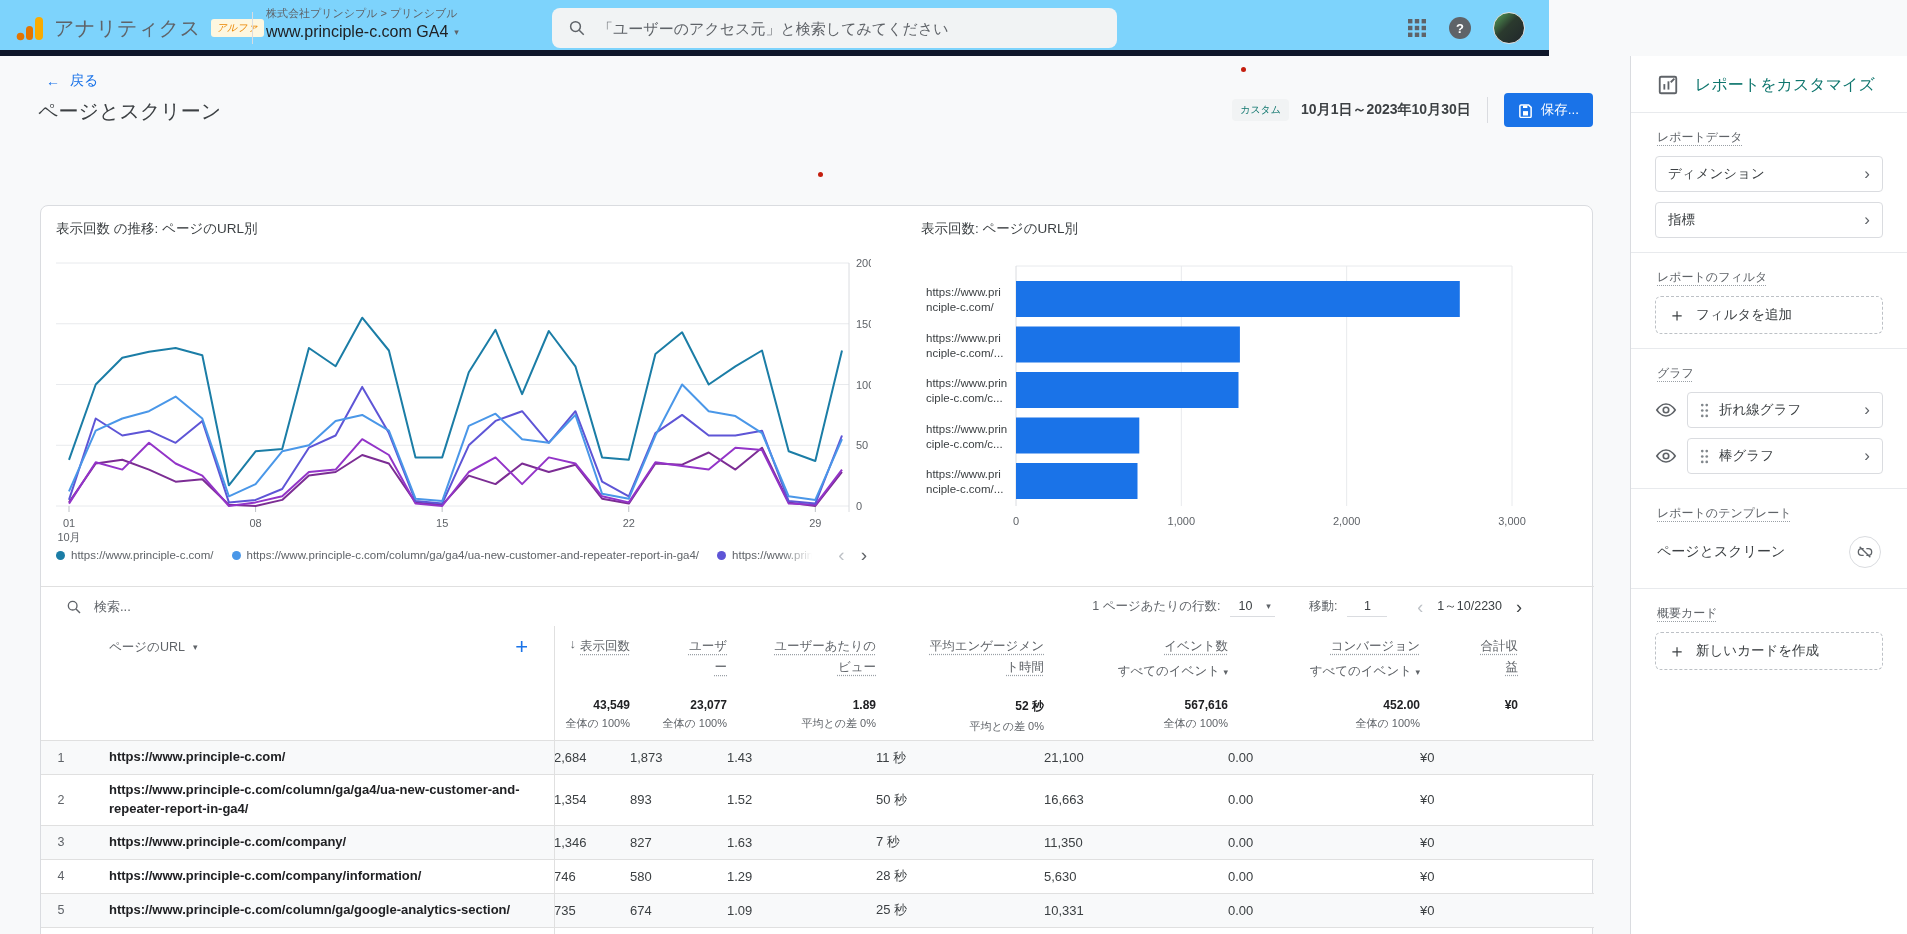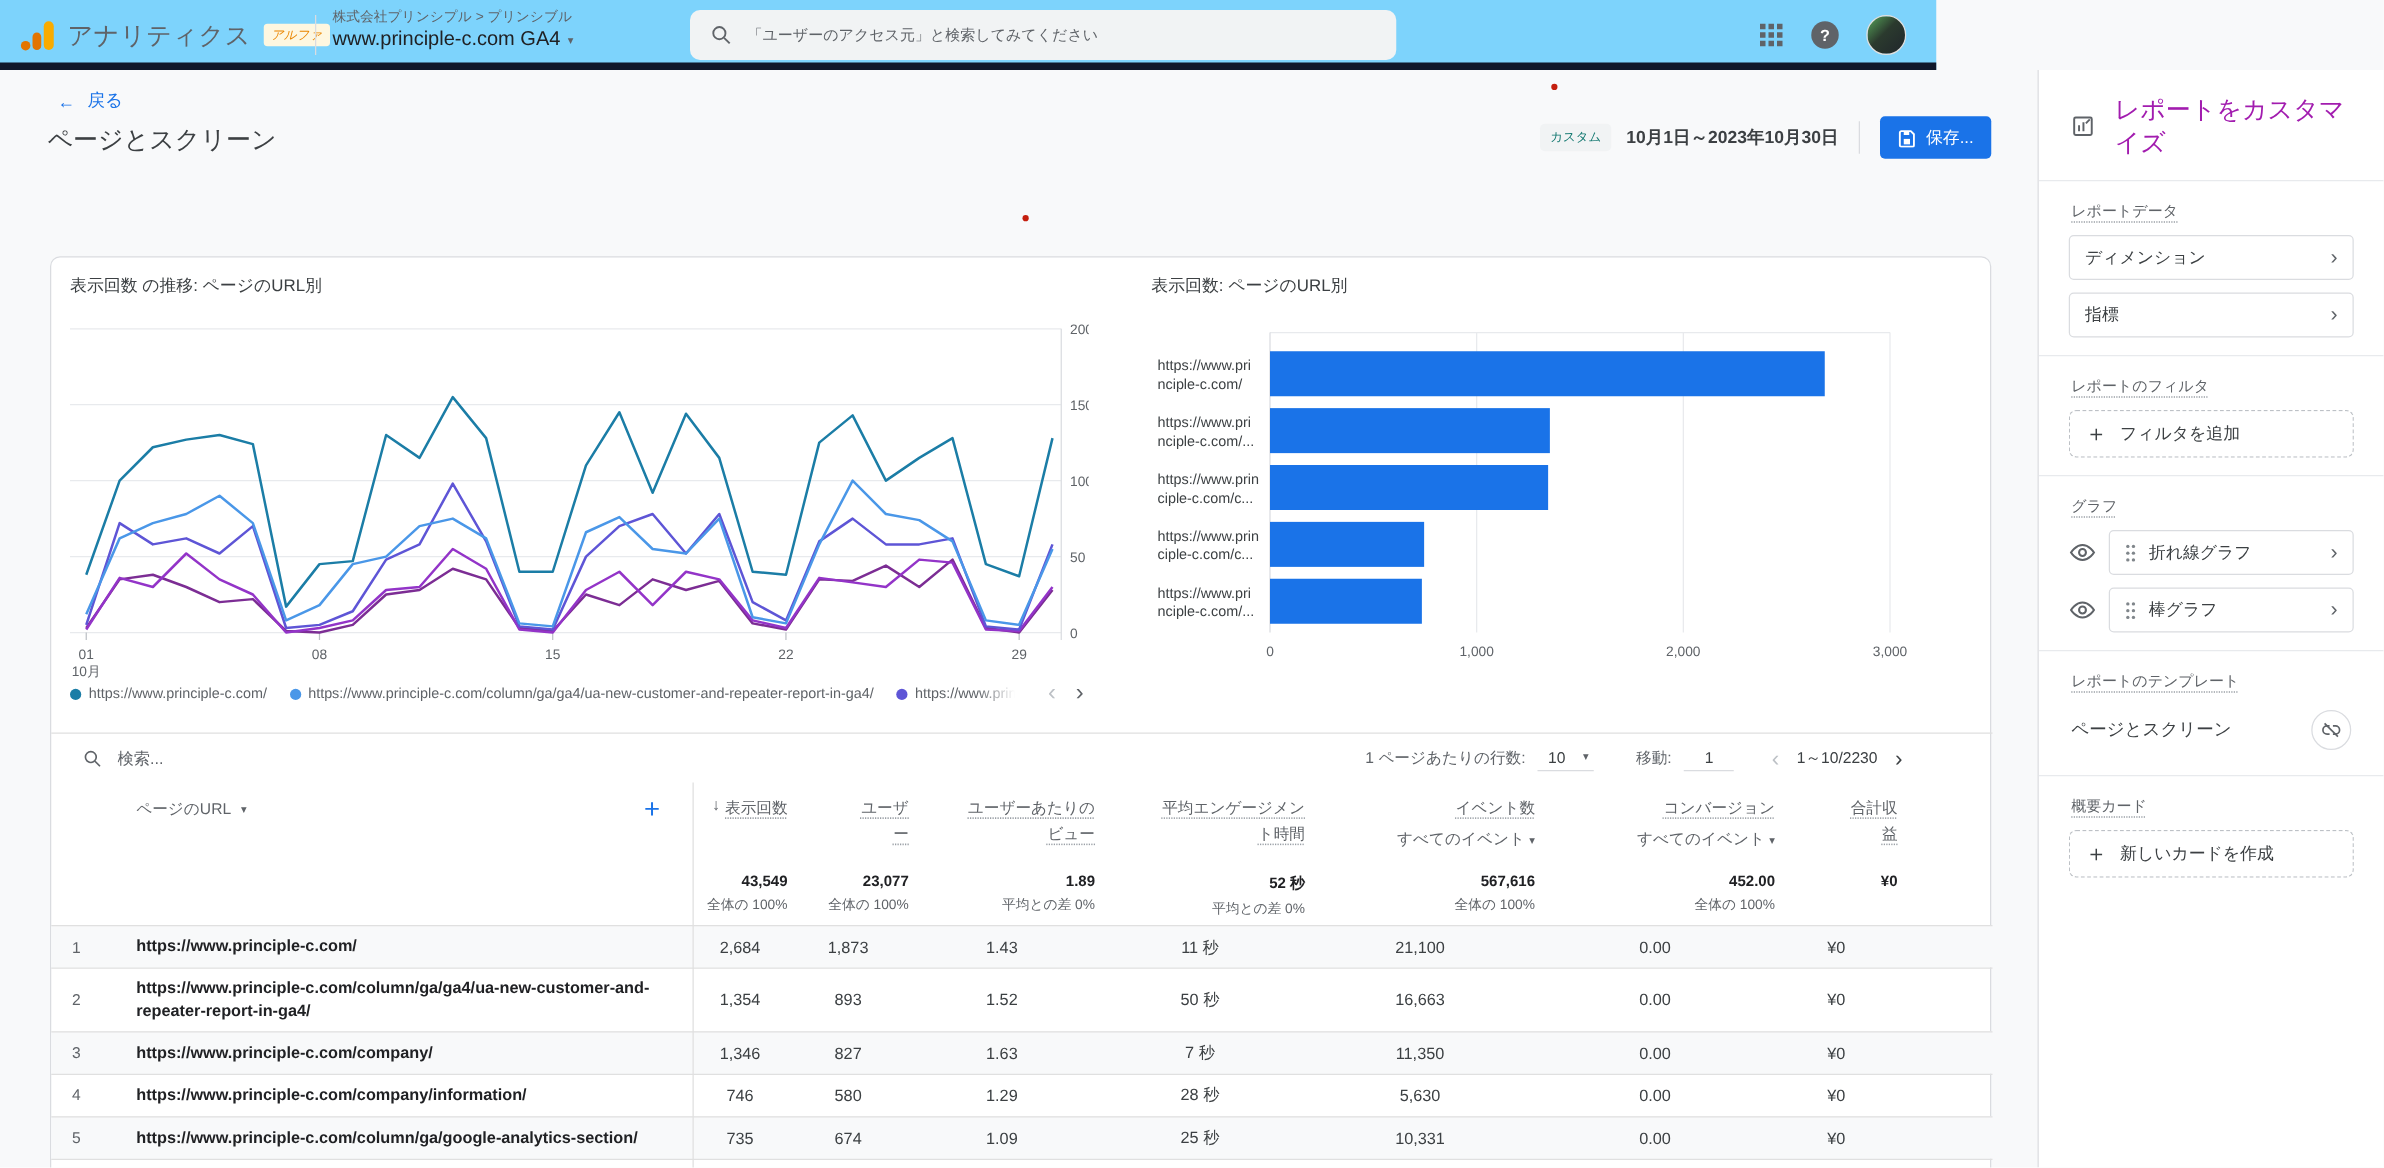--- a/index.html
+++ b/index.html
@@ -9,21 +9,21 @@
 .appbar{position:absolute;top:0;left:0;width:1549px;height:56px;background:#7dd3fc;border-bottom:6px solid #0f172a;z-index:9}
 .logo{position:absolute;left:16px;top:14px;display:flex;align-items:center;gap:10px}
 .logo-title{font-size:20px;color:#5f6368;letter-spacing:.5px}
 .alpha-badge{font-size:10px;color:#ea8600;background:#fef7e0;border-radius:3px;padding:2px 6px;font-style:italic}
 .appbar-div{position:absolute;left:252px;top:12px;width:1px;height:32px;background:#dadce0}
 .crumb{position:absolute;left:266px;top:6px}
 .crumb-top{font-size:11px;color:#5f6368}
 .crumb-bot{font-size:16px;color:#202124;margin-top:2px;display:flex;align-items:center;gap:6px}
 .caret{font-size:9px;color:#5f6368}
 .topsearch{position:absolute;left:552px;top:8px;width:565px;height:40px;background:#f1f3f4;border-radius:8px;display:flex;align-items:center;padding:0 16px;gap:12px}
-.topsearch input{border:none;background:transparent;outline:none;font-size:12px;color:#3c4043;width:480px;font-family:inherit}
+.topsearch input{border:none;background:transparent;outline:none;font-size:15px;color:#3c4043;width:480px;font-family:inherit}
 .topsearch input::placeholder{color:#5f6368}
 .appbar-right{position:absolute;right:24px;top:12px;display:flex;align-items:center;gap:22px}
 .help-circle{width:22px;height:22px;border-radius:50%;background:#5f6368;color:#fff;font-size:13px;font-weight:bold;display:flex;align-items:center;justify-content:center}
 .avatar{width:32px;height:32px;border-radius:50%;background:linear-gradient(135deg,#57a65a 0%,#2b3a2e 45%,#20262b 100%);border:1px solid #e0e0e0}
 
 .backlink{position:absolute;left:46px;top:72px;display:flex;align-items:center;gap:10px;color:#1a73e8;font-size:14px;cursor:pointer}
 .page-title{position:absolute;left:38px;top:98px;font-size:20px;color:#3c4043}
 .daterow{position:absolute;top:93px;right:314px;display:flex;align-items:center;gap:12px;height:34px}
 .date-chip{background:#f1f3f4;color:#0f766e;font-size:10px;padding:4px 8px;border-radius:4px}
 .date-range{font-size:14px;font-weight:bold;color:#3c4043}
@@ -70,26 +70,26 @@
 .dim-cell{display:flex;align-items:center;padding:0 26px 0 28px}
 .dim-label{display:flex;align-items:center;gap:8px}
 .plus-btn{margin-left:auto;color:#1a73e8;font-size:22px;font-weight:400;cursor:pointer;line-height:1}
 .t-tot{min-height:44px;align-items:start;padding-top:2px}
 .tv{font-size:12px;font-weight:bold;color:#202124;text-align:right}
 .ts{font-size:11px;color:#5f6368;text-align:right;margin-top:4px}
 .t-data{min-height:34px;border-top:1px solid #e0e0e0;font-size:13px}
 .t-data.alt{background:#f8f9fa}
 .t-data .num{text-align:center;color:#5f6368;font-size:12.5px}
 .t-data .url{padding:6px 30px 6px 28px;color:#202124;font-weight:bold;word-break:break-word;line-height:1.45}
-.t-data .val{text-align:center;color:#3c4043}
+.t-data .val{text-align:left;color:#3c4043}
 .v-divider{position:absolute;left:513px;top:420px;bottom:0;width:1px;background:#e0e0e0}
 
 .sidebar{position:absolute;left:1630px;top:56px;width:277px;bottom:0;background:#fff;border-left:1px solid #dadce0;padding:14px 24px 0 24px;overflow:hidden}
 .sb-head{display:flex;align-items:center;gap:16px;padding:4px 0 2px 2px}
-.sb-title{font-size:20px;color:#a21caf}
+.sb-title{font-size:16px;color:#0f766e}
 .sb-div{height:1px;background:#e8eaed;margin:14px -24px}
 .sb-label{font-size:12px;color:#5f6368;text-decoration:underline dotted #9aa0a6;text-underline-offset:4px;display:inline-block;margin:2px 0 10px 2px}
 .sb-btn{width:100%;height:36px;border:1px solid #dadce0;border-radius:4px;background:#fff;display:flex;align-items:center;padding:10px 12px;font-size:13.5px;color:#3c4043;margin-bottom:10px;cursor:pointer;font-family:inherit}
 .sb-btn .chev{margin-left:auto;color:#5f6368;font-size:17px}
 .sb-dashed{width:100%;height:38px;border:1px dashed #bdc1c6;border-radius:6px;background:#fff;display:flex;align-items:center;gap:10px;padding:0 12px;font-size:13.5px;color:#3c4043;cursor:pointer;font-family:inherit}
 .eye-row{display:flex;align-items:center;gap:10px;margin-bottom:10px}
 .eye-row .sb-btn{margin-bottom:0;flex:1;gap:10px}
 .tmpl-row{display:flex;align-items:center;justify-content:space-between;padding:4px 2px 6px 2px}
 .tmpl-name{font-size:14px;color:#3c4043}
 .circle-btn{width:32px;height:32px;border-radius:50%;border:1px solid #dadce0;background:#fff;display:flex;align-items:center;justify-content:center;cursor:pointer}

